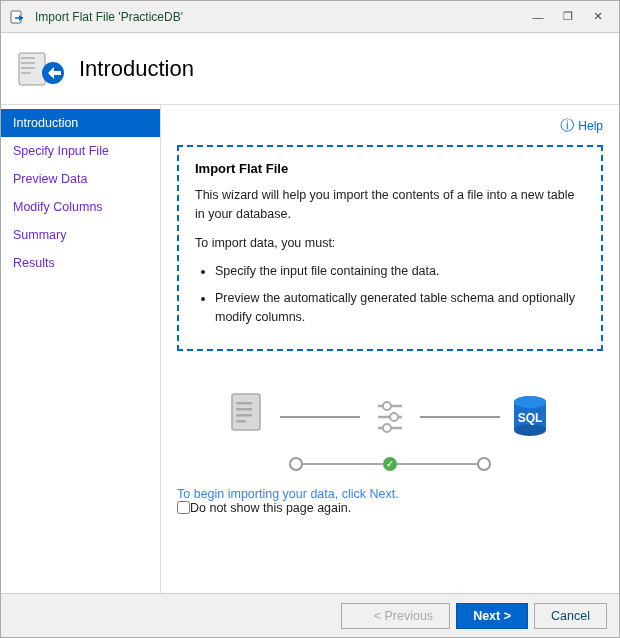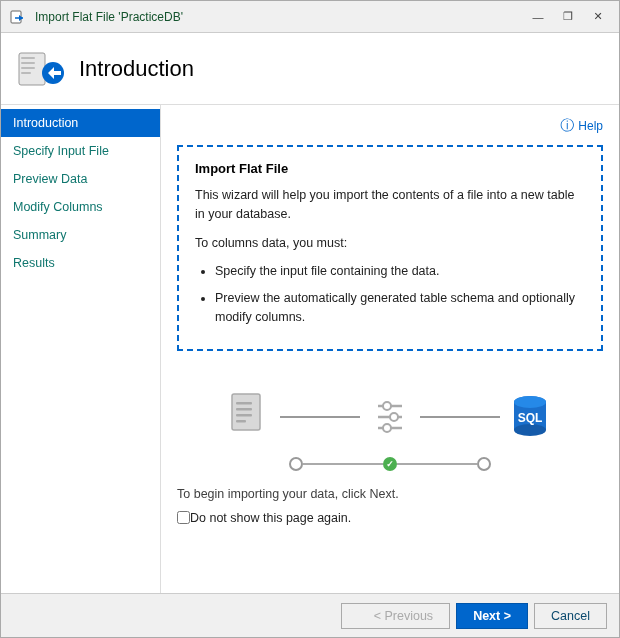--- a/index.html
+++ b/index.html
@@ -102,21 +102,21 @@
       background: #fff;
       border-right: 1px solid #ddd;
       flex-shrink: 0;
       padding-top: 4px;
     }
 
     .sidebar-item {
       padding: 7px 12px;
       font-size: 12.5px;
       cursor: pointer;
-      color: #0f766e;
+      color: #6d28d9;
     }
     .sidebar-item.active {
       background: #0066cc;
       color: #fff;
     }
 
     
     .content {
       flex: 1;
       padding: 12px 16px;
@@ -233,22 +233,22 @@
       display: flex;
       align-items: center;
       justify-content: center;
       color: #fff;
       font-size: 9px;
       font-weight: bold;
     }
 
     .info-text {
       font-size: 12.5px;
-      color: #404040;
-      margin-bottom: 10px;
+      color: #3b82f6;
+      margin-bottom: 0;
     }
 
     .checkbox-row {
       display: flex;
       align-items: center;
       font-size: 12.5px;
       color: #222;
     }
 
     .checkbox-row input[type="checkbox"] {
@@ -358,21 +358,21 @@
     <div class="content">
 
       <div class="help-link">
         <span style="font-size:14px; color:#0066cc;">ⓘ</span>
         <span>Help</span>
       </div>
 
       <div class="info-box">
         <div class="info-box-title">Import Flat File</div>
         <p>This wizard will help you import the contents of a file into a new table in your database.</p>
-        <p>To columns data, you must:</p>
+        <p>To import data, you must:</p>
         <ul>
           <li>Specify the input file containing the data.</li>
           <li>Preview the automatically generated table schema and optionally modify columns.</li>
         </ul>
       </div>
 
       <div class="wizard-steps">
         <div class="steps-icons">
 
           <div class="step-icon">

